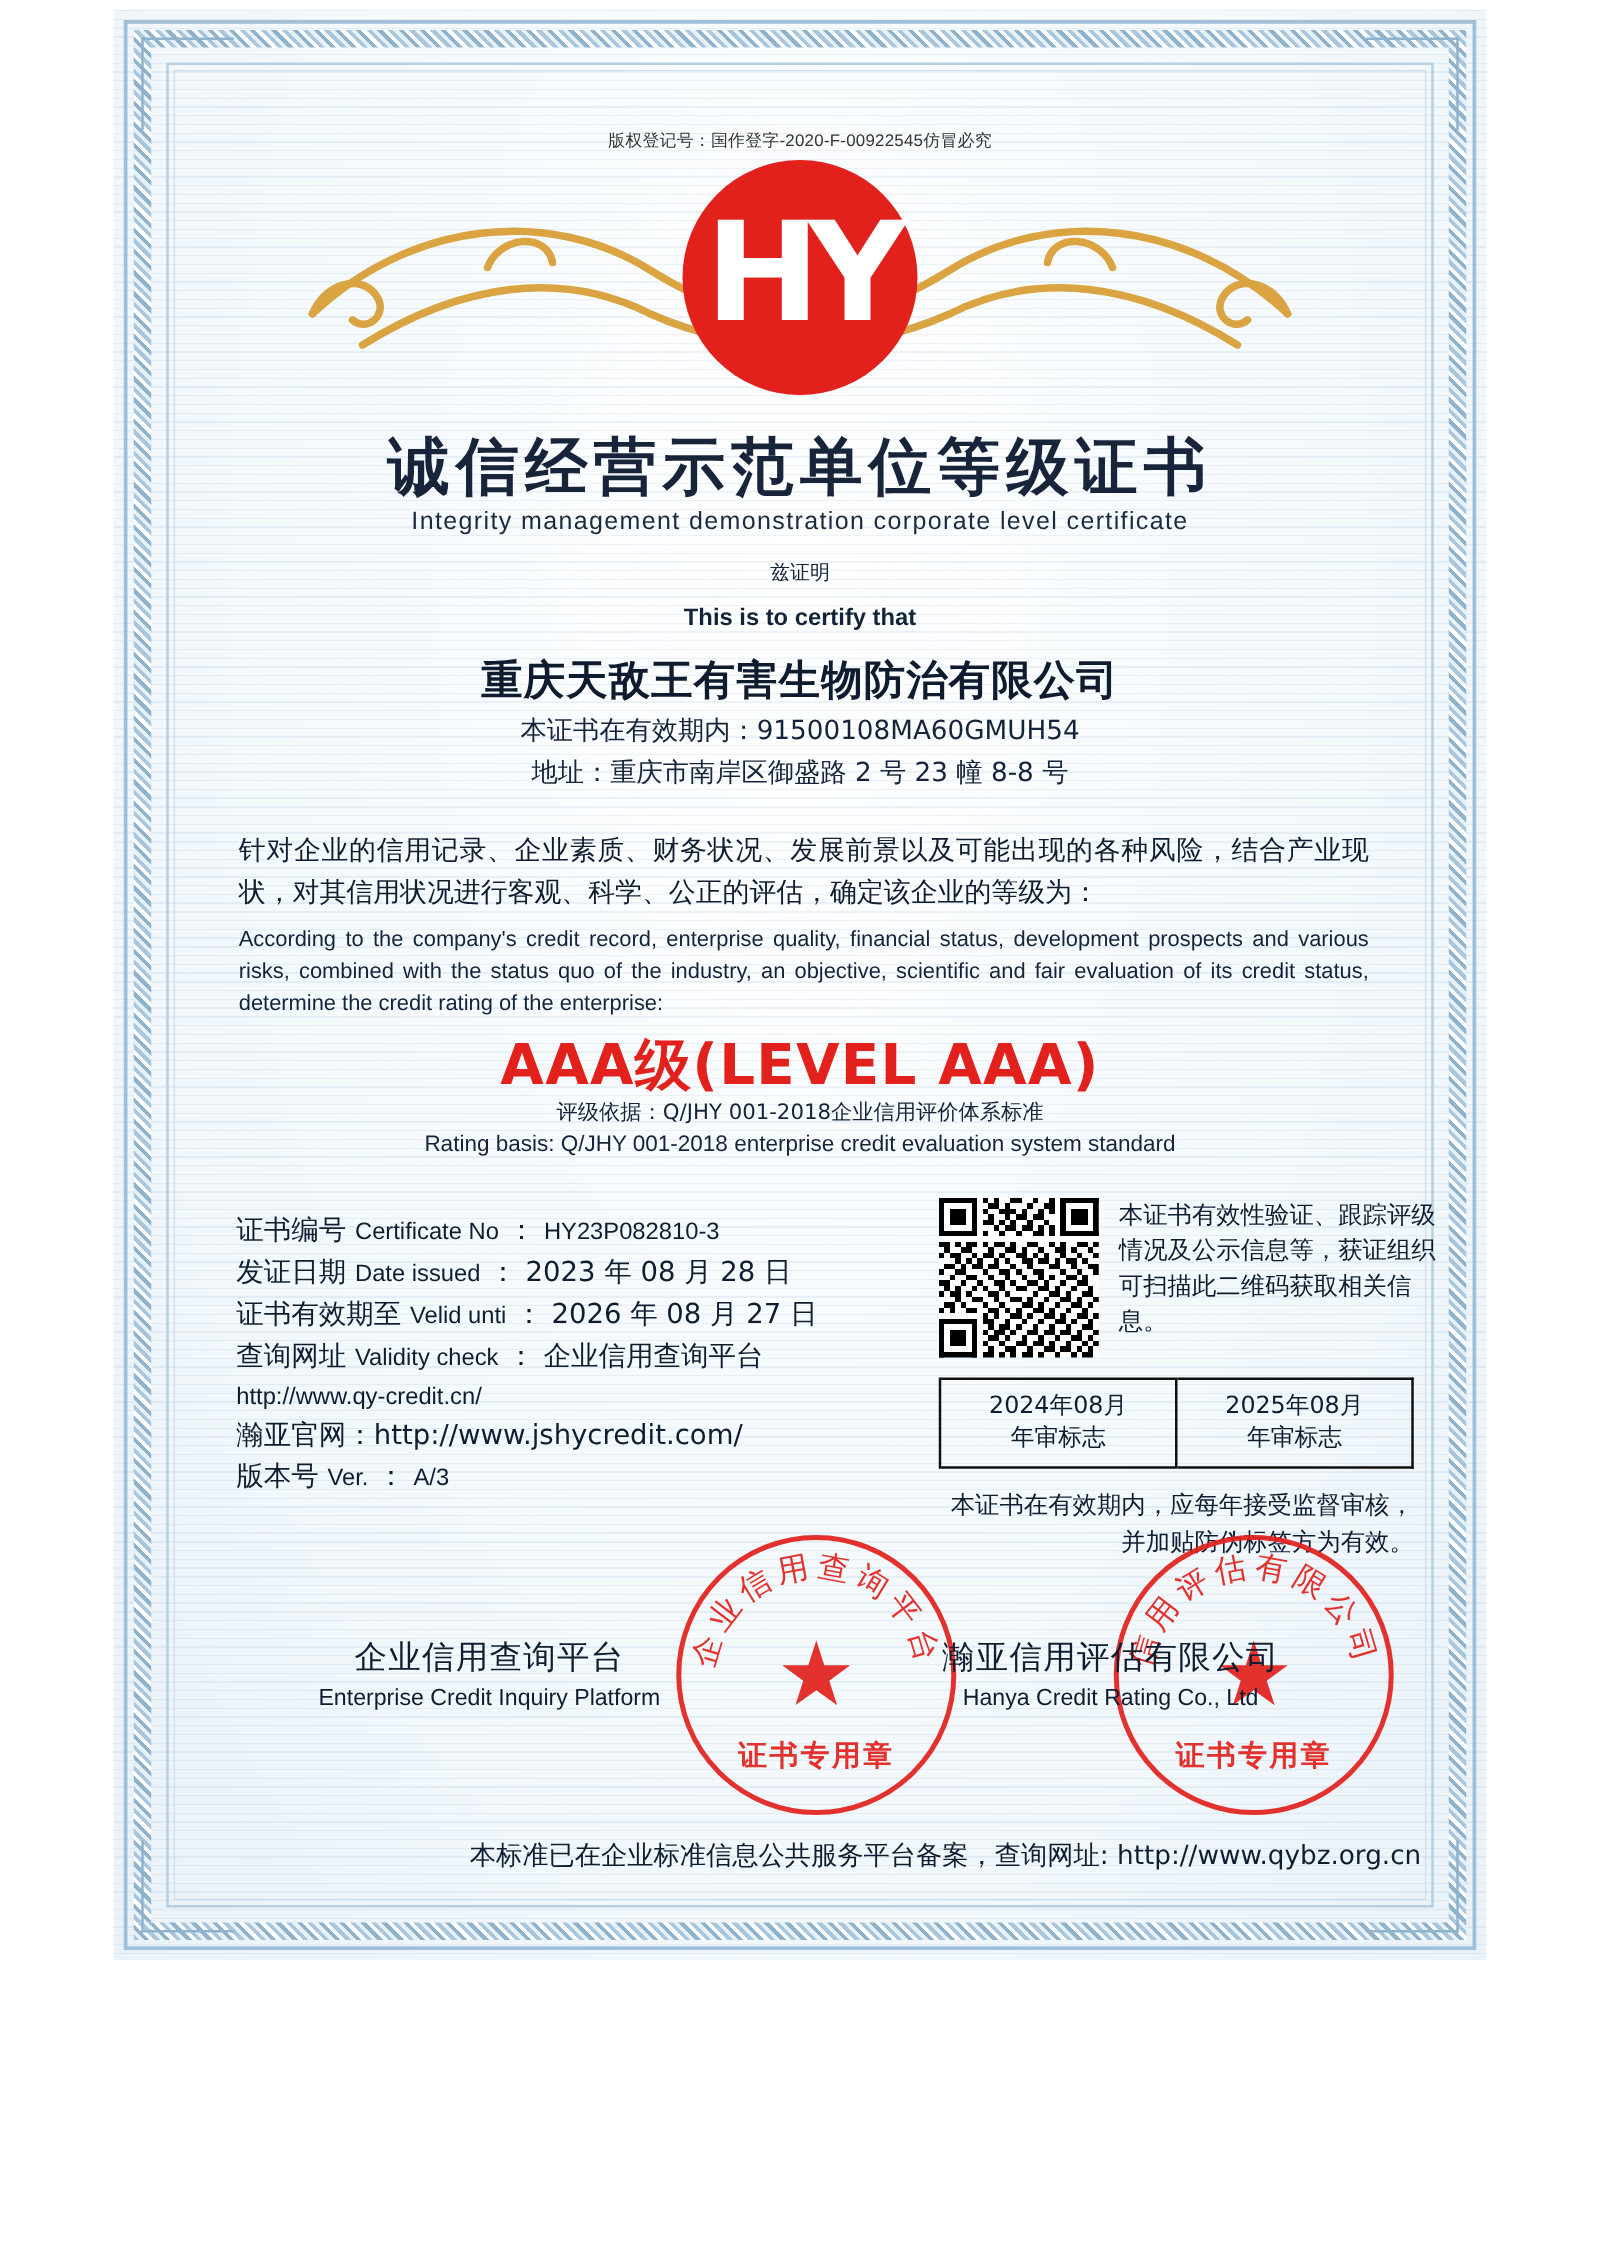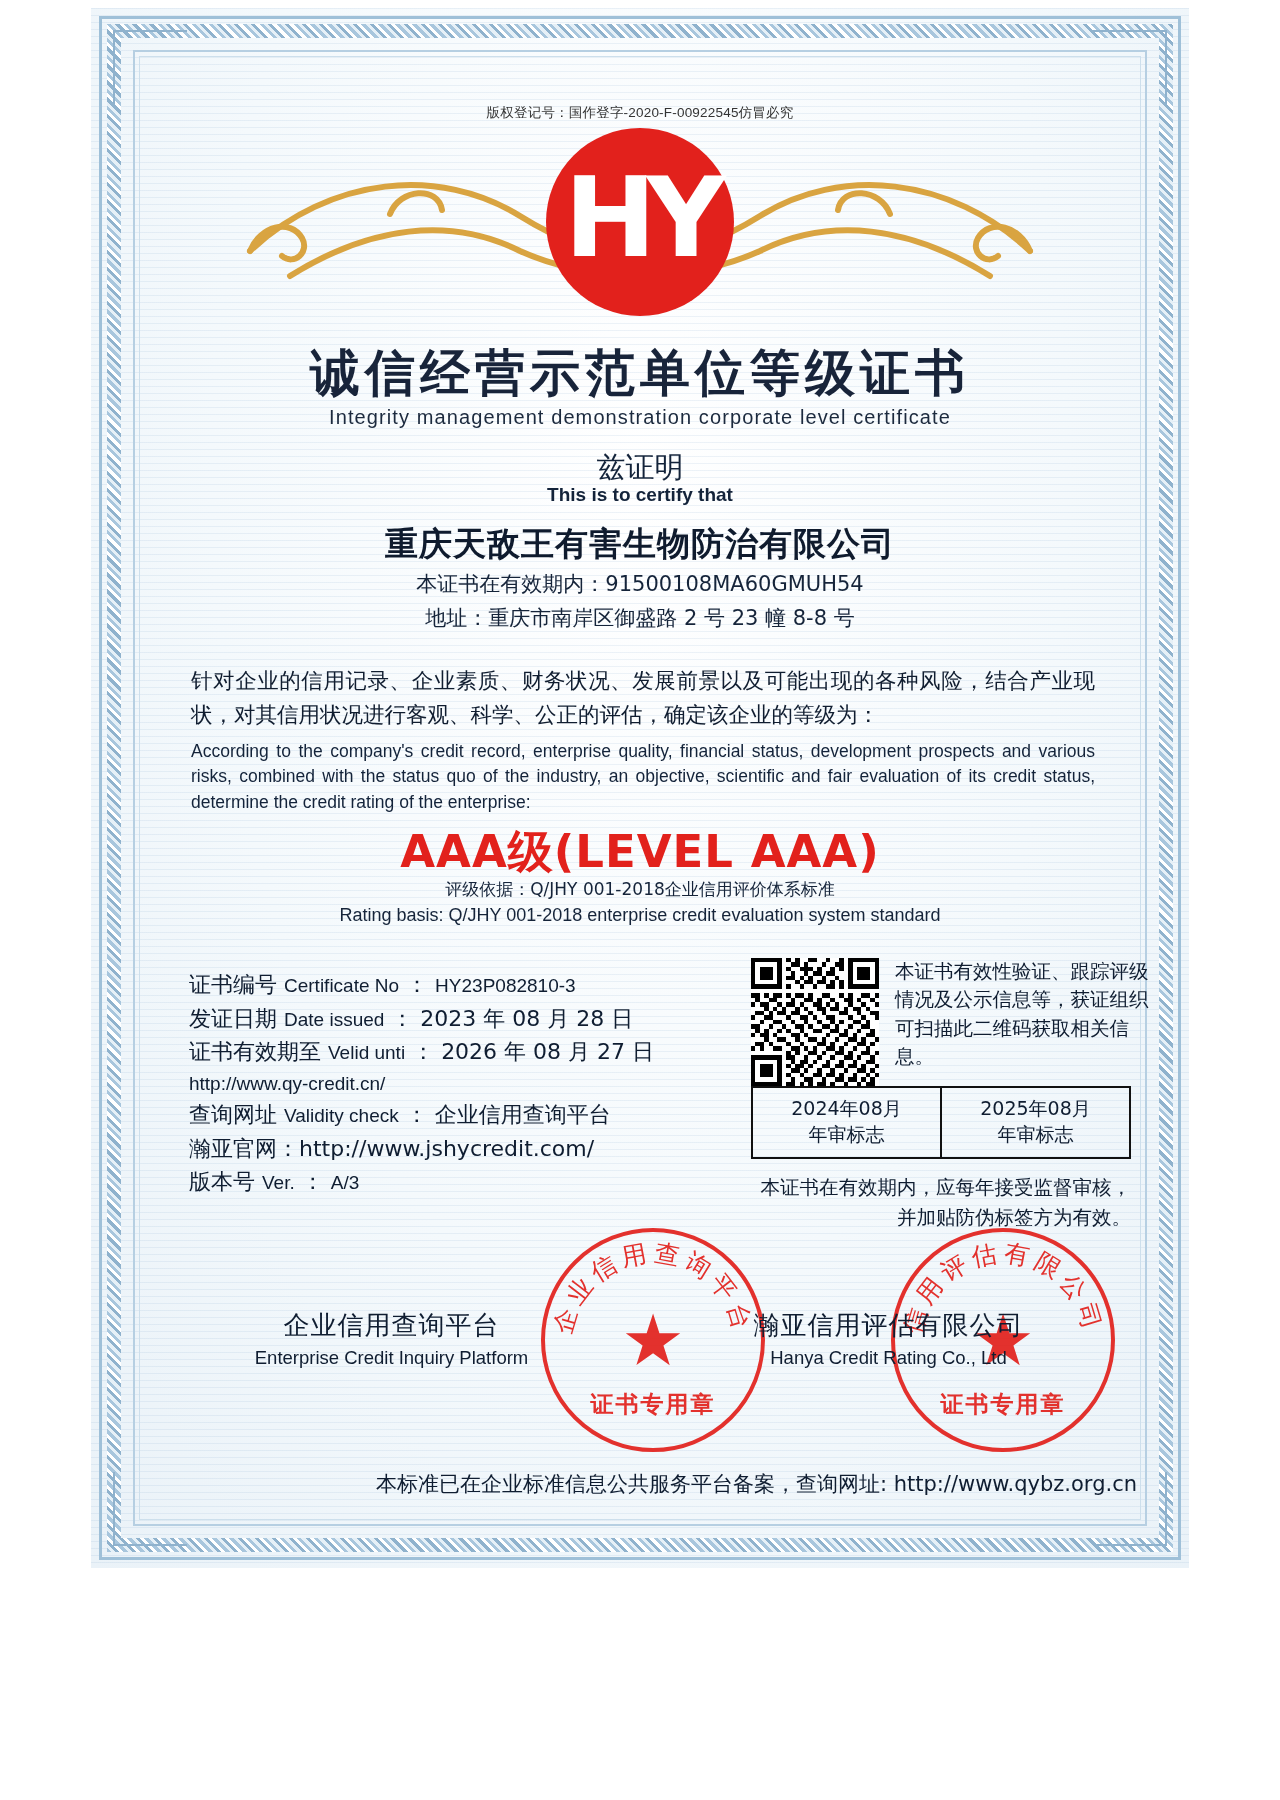--- a/index.html
+++ b/index.html
@@ -141,21 +141,21 @@
     font-size: 20px;
     color: #1c2a3e;
     letter-spacing: 1.1px;
   }
 
   .certify-cn {
     position: absolute;
     top: 388px;
     width: 100%;
     text-align: center;
-    font-size: 29px;
+    font-size: 16px;
     color: #13233a;
     font-family: Liberation Mono, monospace;
   }
   .certify-en {
     position: absolute;
     top: 424px;
     width: 100%;
     text-align: center;
     font-size: 19px;
     font-weight: bold;
@@ -271,20 +271,21 @@
   }
   .qr-text {
     margin-left: 16px;
     font-size: 19.5px;
     line-height: 1.45;
     color: #0f1d31;
     font-family: "DejaVu Sans", sans-serif;
   }
   .stamp-boxes {
     display: flex;
+    margin-top: 16px;
     width: 380px;
   }
   .stamp-box {
     flex: 1;
     border: 2px solid #111;
     text-align: center;
     padding: 8px 0 10px 0;
     font-size: 19px;
     line-height: 1.35;
     color: #0f1d31;
@@ -437,27 +438,27 @@
         <span class="en">Date issued</span>
         <span>：</span>
         <span>2023 年 08 月 28 日</span>
       </div>
       <div class="row">
         <span>证书有效期至</span>
         <span class="en">Velid unti</span>
         <span>：</span>
         <span>2026 年 08 月 27 日</span>
       </div>
-      <div class="row en">http://www.qy-credit.cn/</div>
       <div class="row">
         <span>查询网址</span>
         <span class="en">Validity check</span>
         <span>：</span>
         <span>企业信用查询平台</span>
       </div>
+      <div class="row en">http://www.qy-credit.cn/</div>
       <div class="row">瀚亚官网：http://www.jshycredit.com/</div>
       <div class="row">
         <span>版本号</span>
         <span class="en">Ver.</span>
         <span>：</span>
         <span class="en">A/3</span>
       </div>
     </div>
 
     <div class="qr-area">

